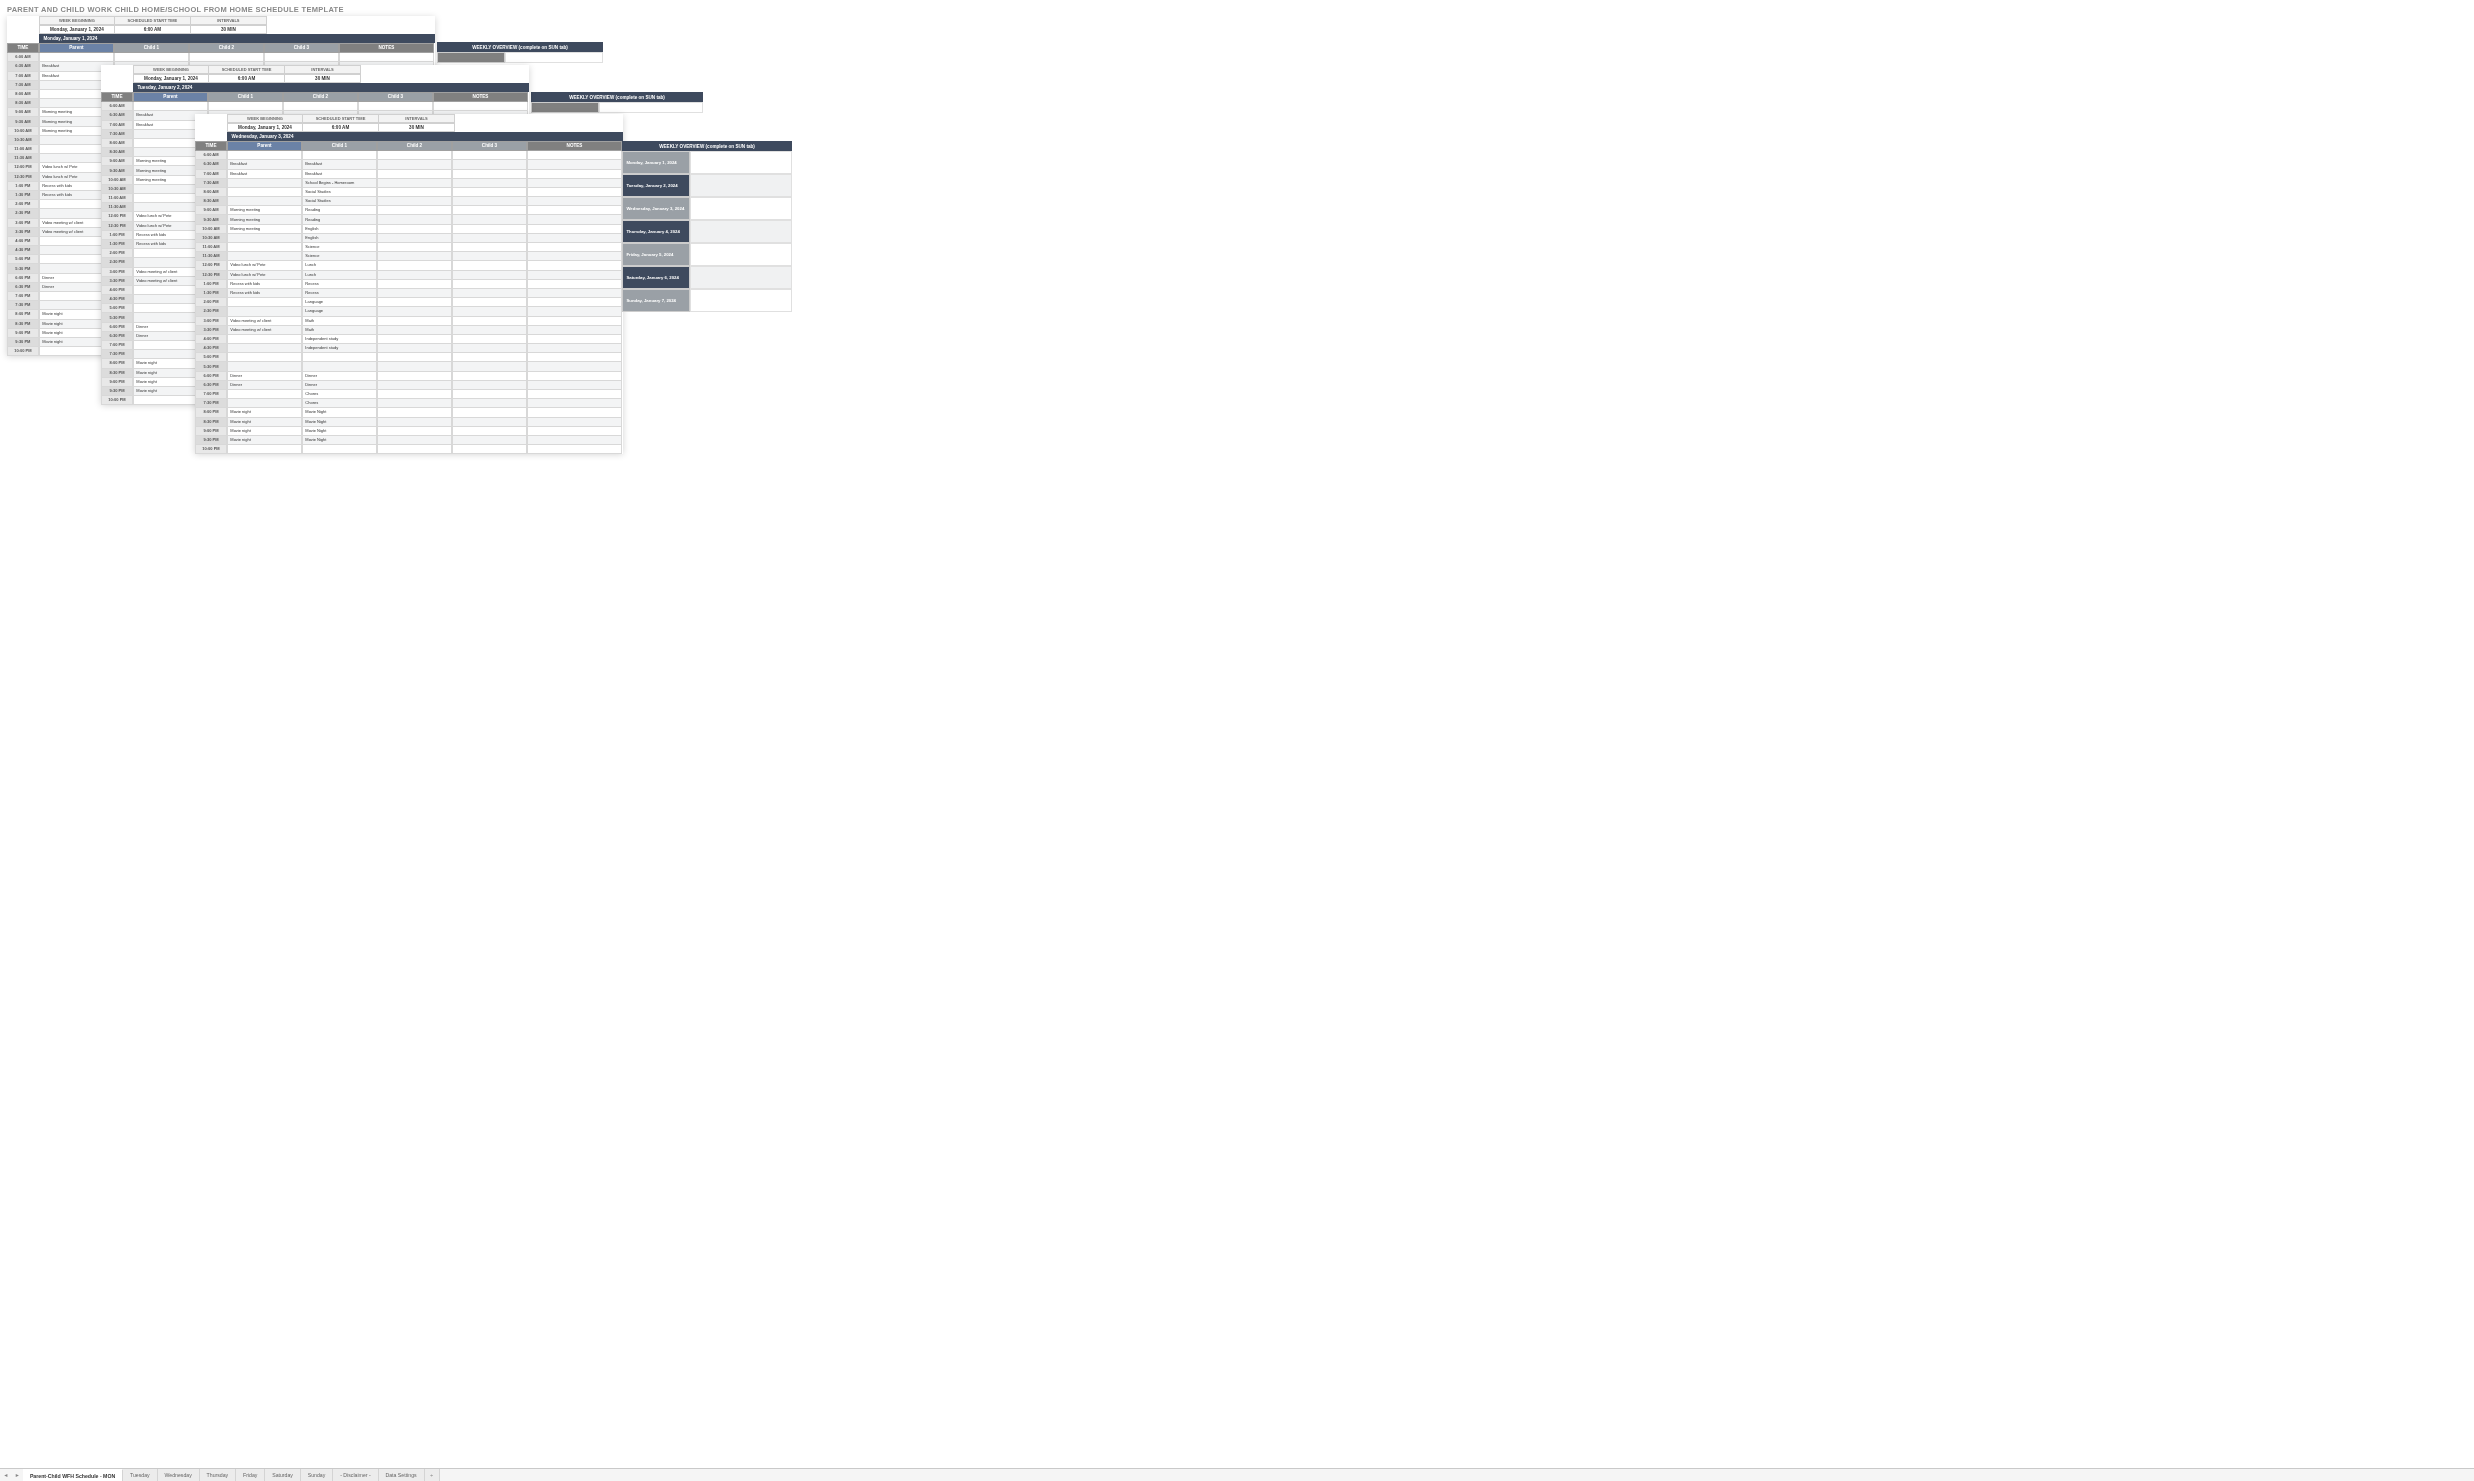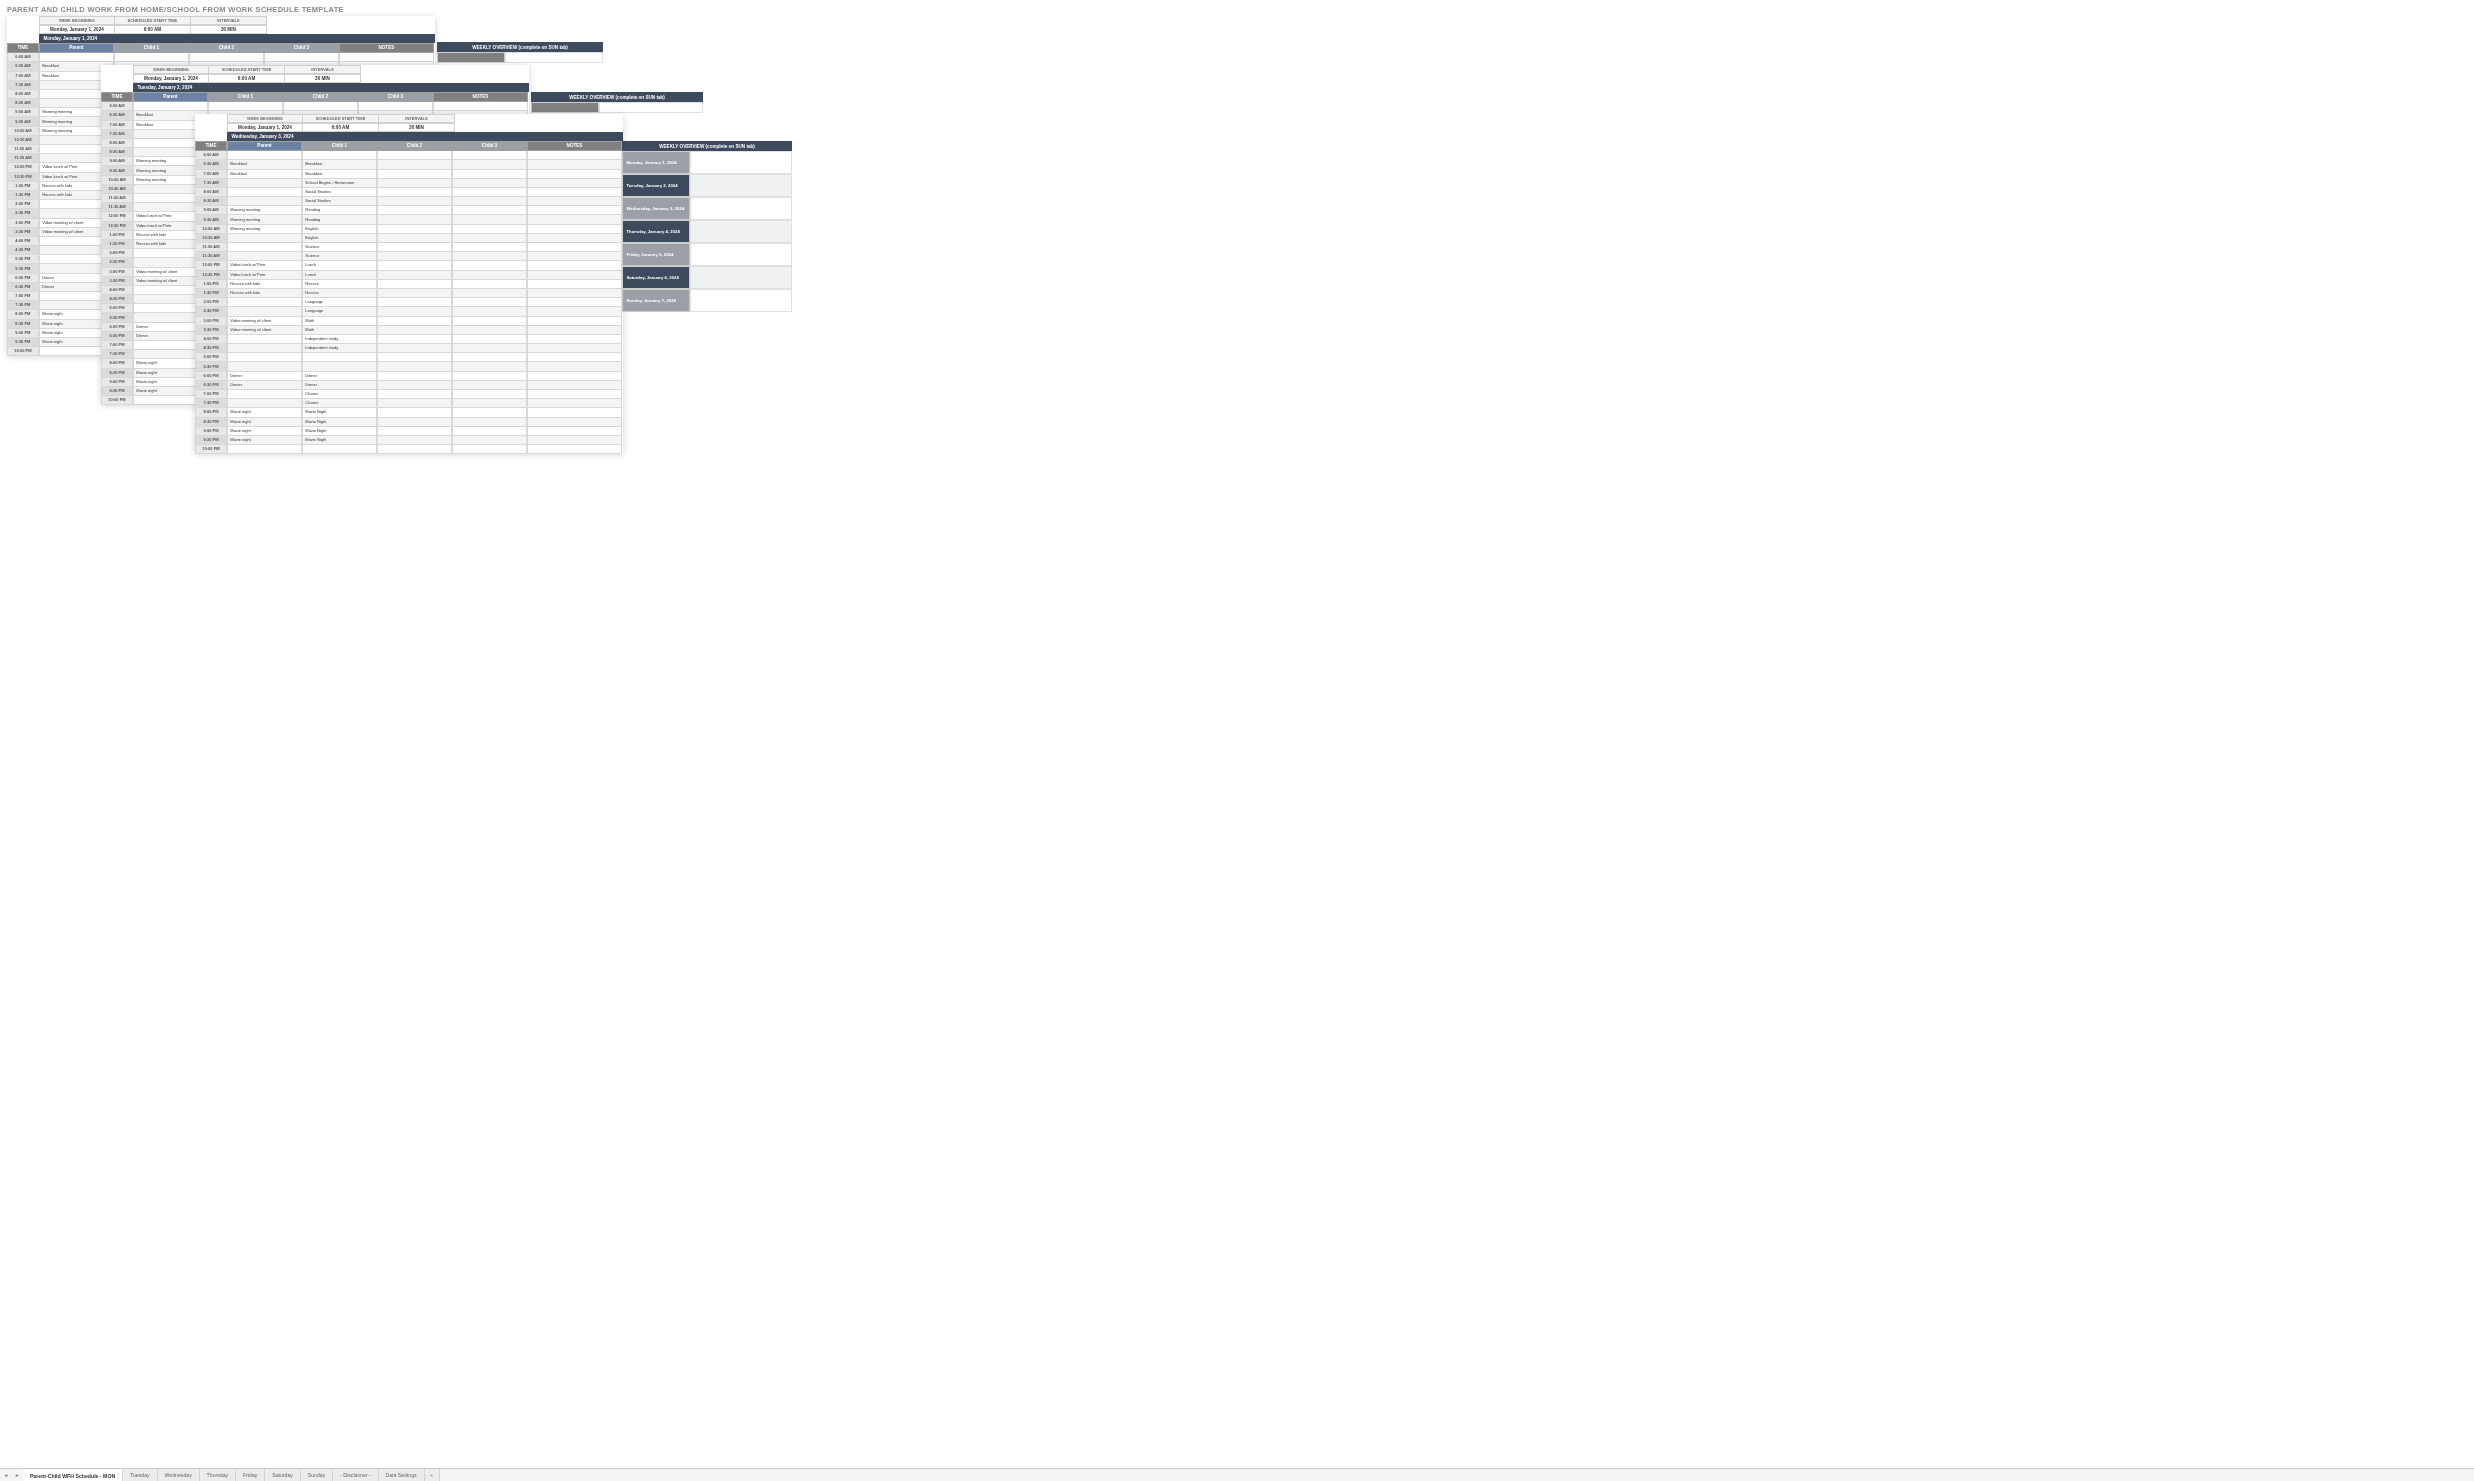--- a/index.html
+++ b/index.html
@@ -36,21 +36,21 @@
   
   .tabs{position:fixed;bottom:0;left:0;right:0;display:flex;align-items:center;background:#f5f5f5;border-top:0.6px solid #c9c9c9;height:12.6px;font-size:5.2px;}
   .tabs .nav{width:11.5px;text-align:center;color:#888;}
   .tab{padding:2.3px 6.9px;border-right:0.6px solid #d4d4d4;color:#666;background:#ececec;cursor:pointer;}
   .tab.active{background:#fff;font-weight:bold;color:#333;border-top:1.1px solid #fff;}
   .tab.add{padding:2.3px 4.6px;color:#888;}
 </style>
 </head>
 <body>
 
-<div class="title">PARENT AND CHILD WORK FROM HOME/SCHOOL FROM WORK SCHEDULE TEMPLATE</div>
+<div class="title">PARENT AND CHILD WORK CHILD HOME/SCHOOL FROM HOME SCHEDULE TEMPLATE</div>
 
 <div id="sheets">
     <div class="sheet" style="left: 6.9px; top: 16px; z-index: 1;">
       <div style="margin-left:32px;">
         <div class="mini-head lbl">
           <div class="cell c1">WEEK BEGINNING</div>
           <div class="cell c1">SCHEDULED START TIME</div>
           <div class="cell c1">INTERVALS</div>
         </div>
         <div class="mini-head val">

